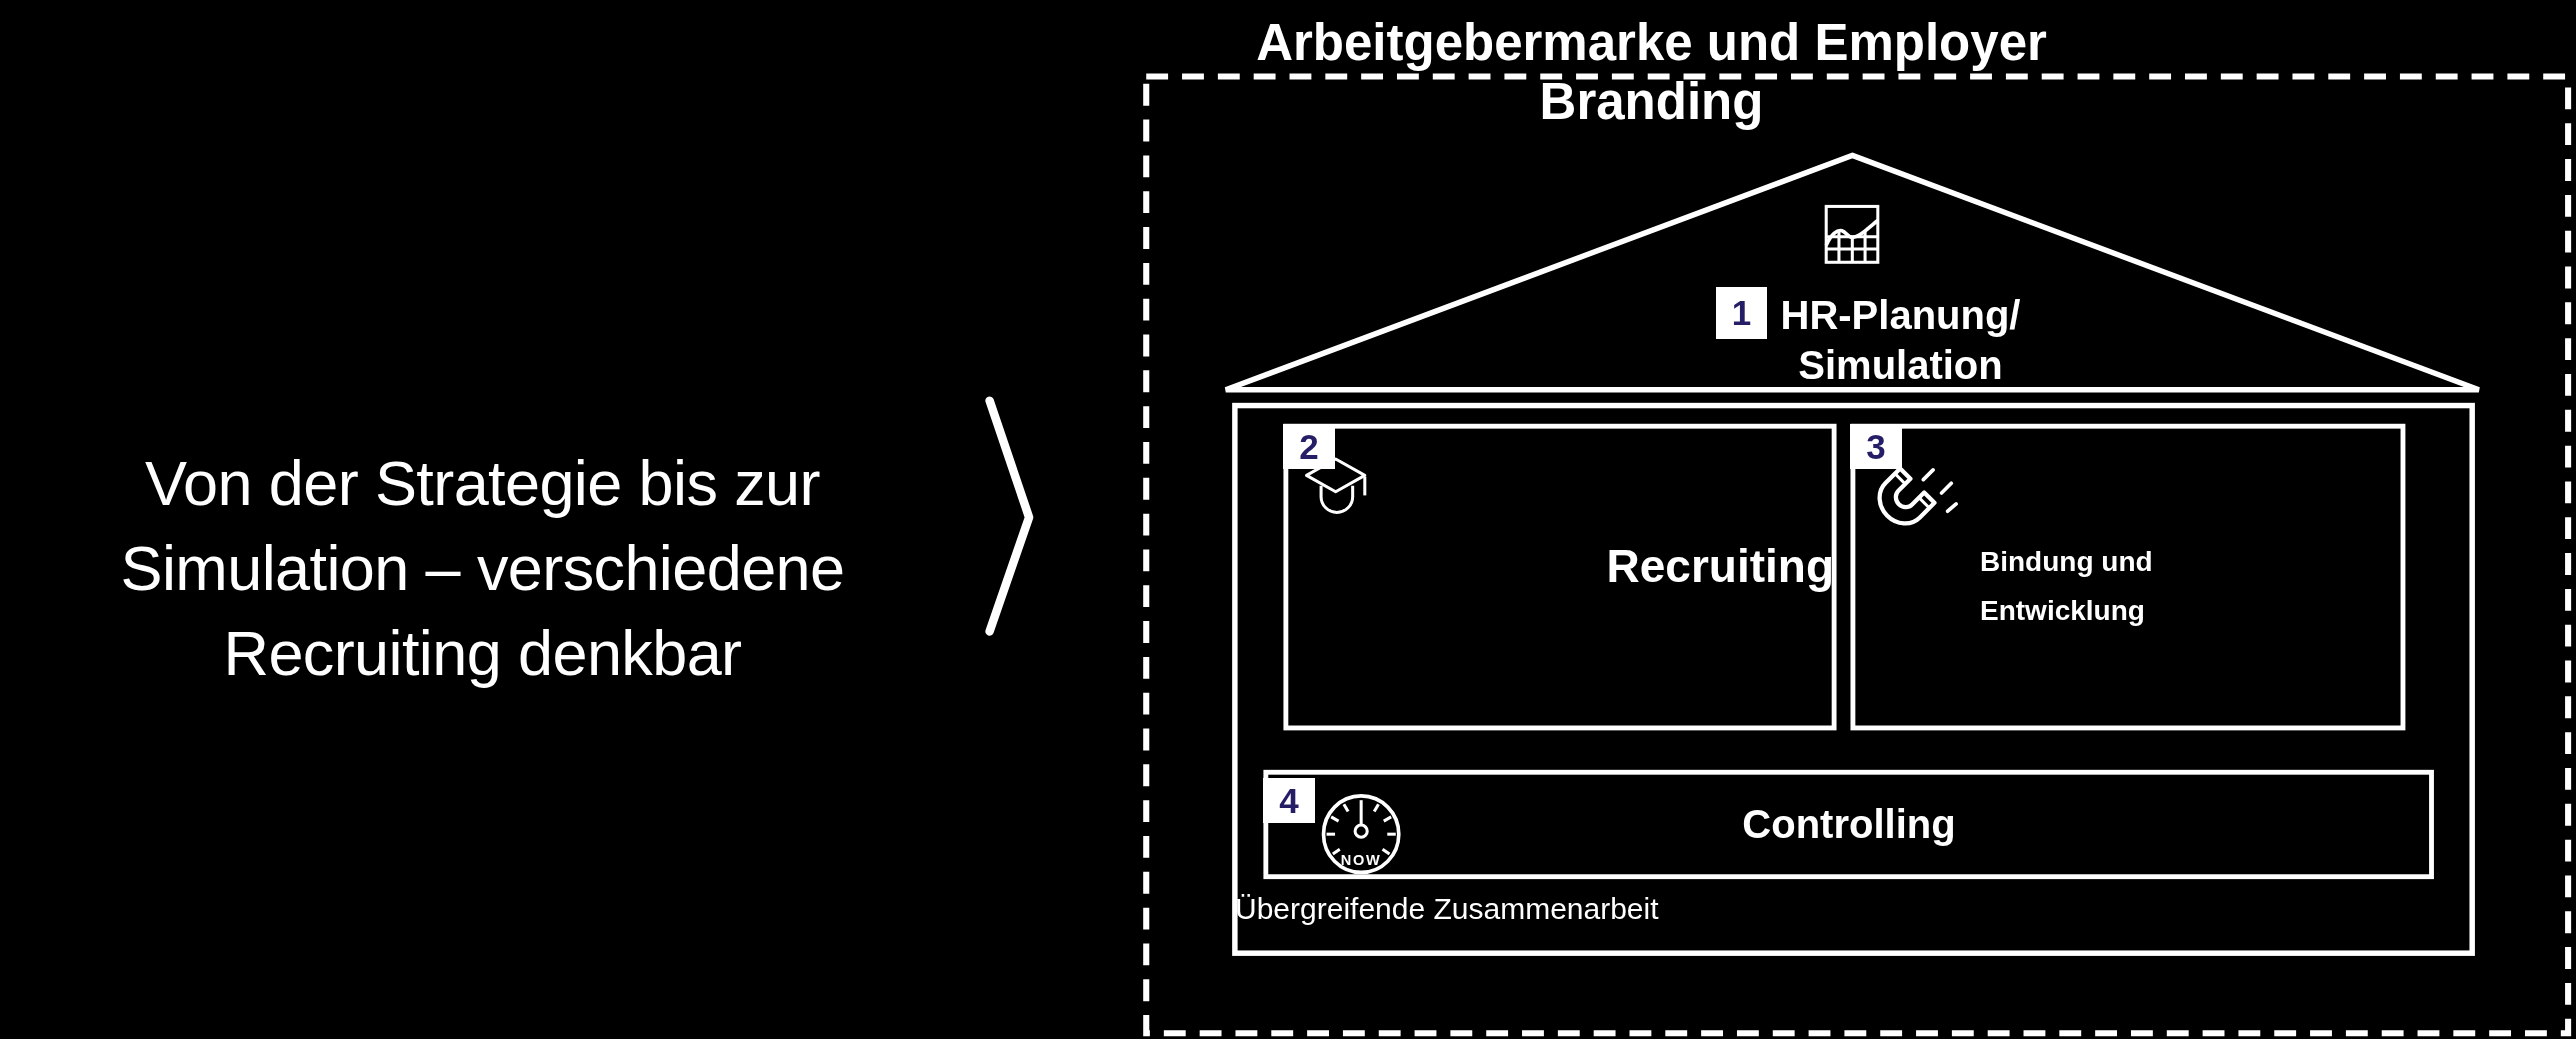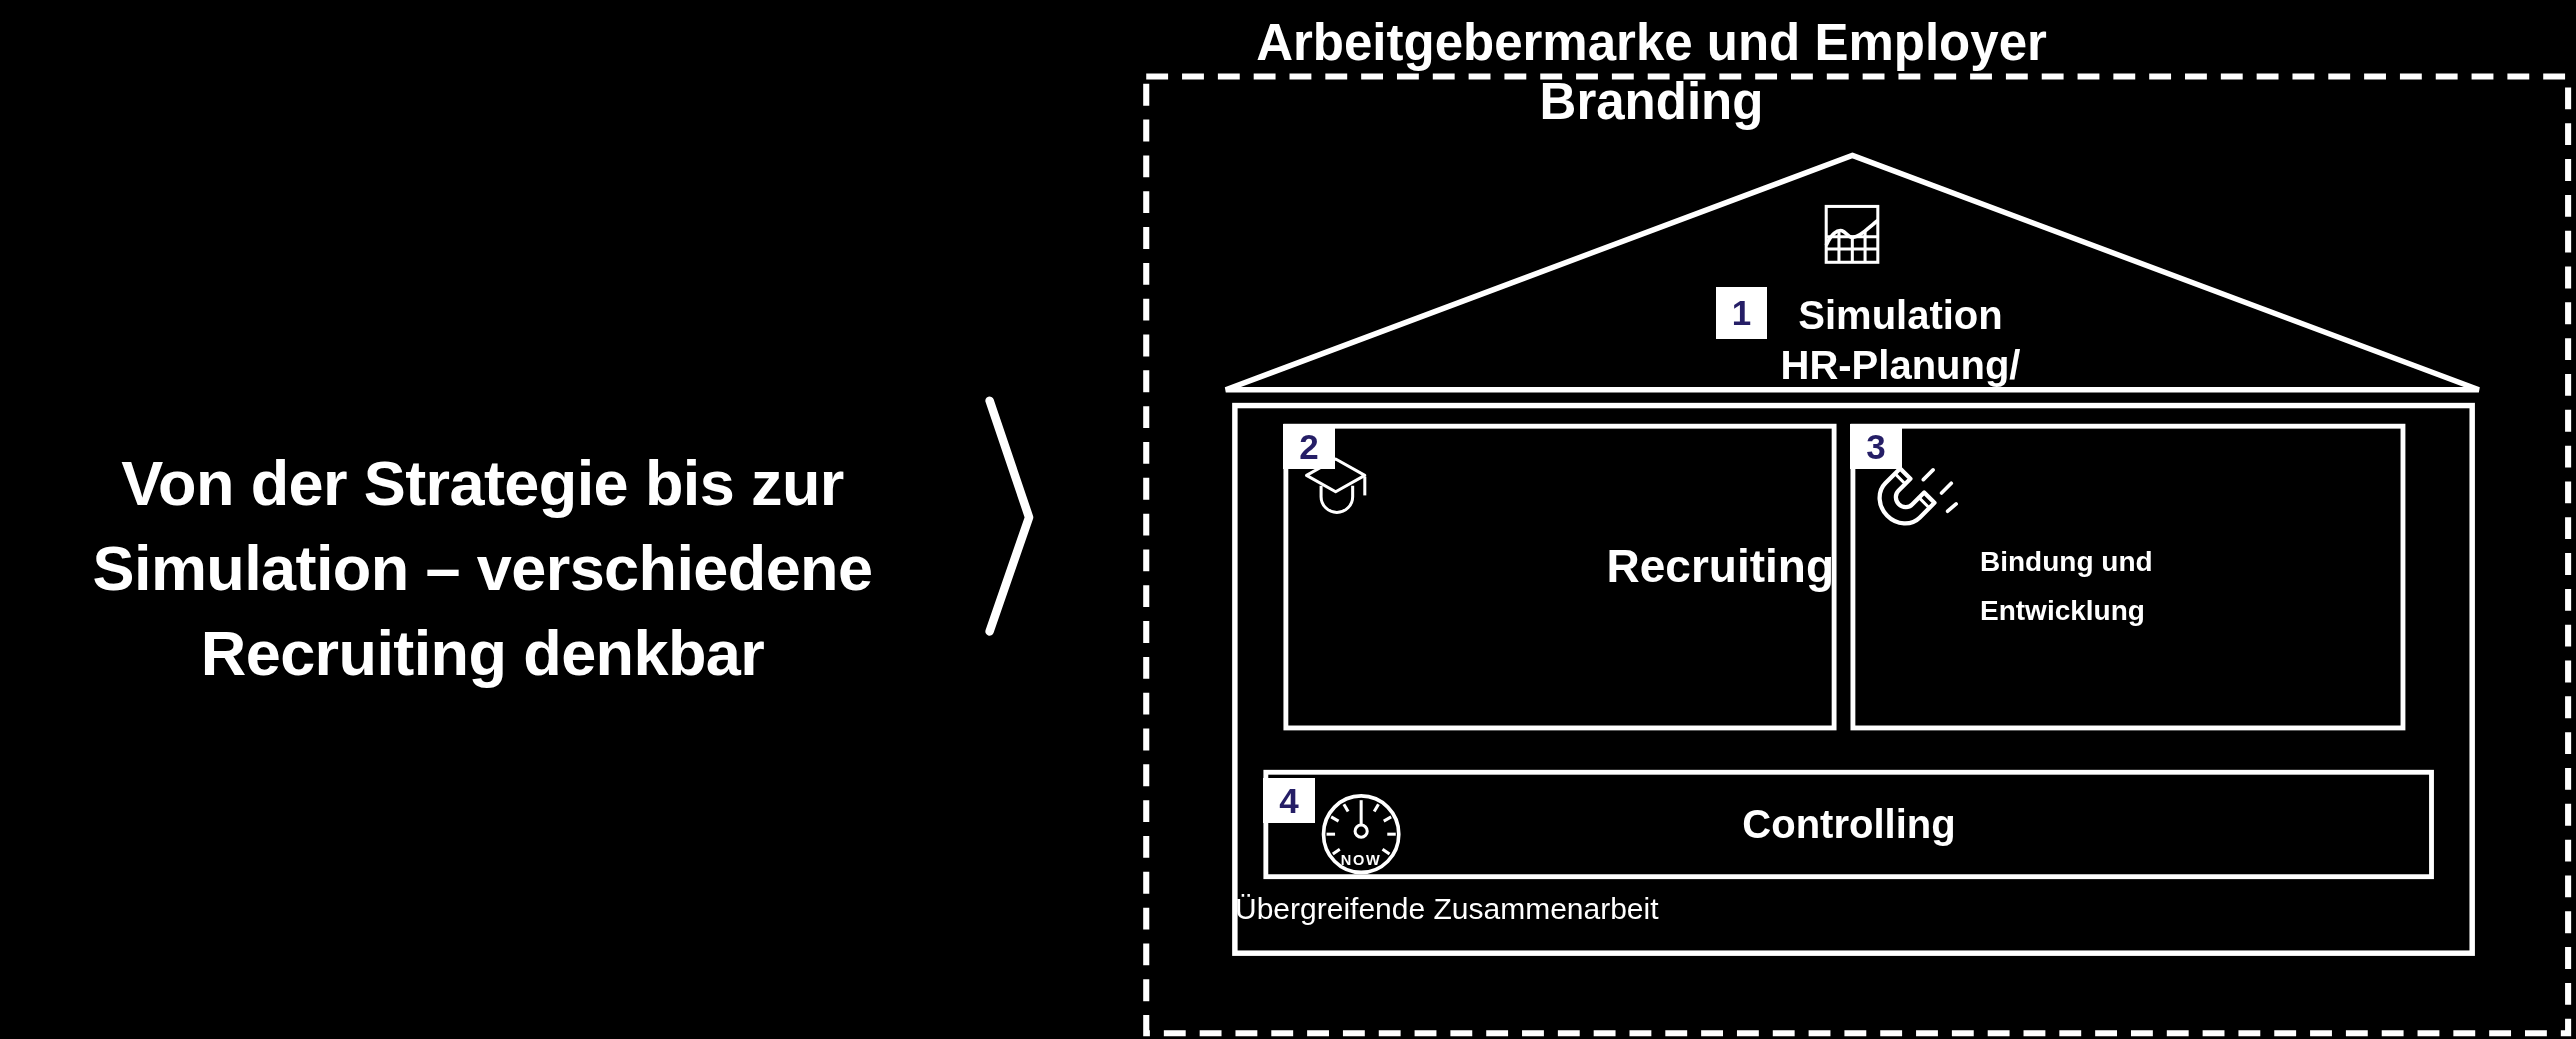--- a/index.html
+++ b/index.html
@@ -10,21 +10,21 @@
     font-family:"Liberation Sans",sans-serif;
     color:#fff;
     overflow:hidden;
   }
   .abs{position:absolute;}
   svg.art{position:absolute;left:0;top:0;width:2576px;height:1040px;}
 
   .headline{
     left:0;top:441px;width:965px;
     text-align:center;
-    font-size:63px;line-height:85px;font-weight:bold;
+    font-size:63px;line-height:85px;font-weight:normal;
     letter-spacing:-0.6px;
   }
   .frame-title{
     left:1196px;top:13.4px;width:911px;
     text-align:center;
     font-size:51px;font-weight:bold;
   }
   .badge{
     background:#fff;color:#251e66;
     display:flex;align-items:center;justify-content:center;
@@ -126,22 +126,22 @@
   </div>
 
   <div class="abs frame-title">Arbeitgebermarke und Employer Branding</div>
 
   <div class="abs badge badge-1">1</div>
   <div class="abs badge badge-2">2</div>
   <div class="abs badge badge-3">3</div>
   <div class="abs badge badge-4">4</div>
 
   <div class="abs roof-label">
+    <div>HR-Planung/</div>
     <div>Simulation</div>
-    <div>HR-Planung/</div>
   </div>
 
   <div class="abs room-recruiting-label">Recruiting</div>
 
   <div class="abs room-bindung-label">
     <div>Bindung und</div>
     <div>Entwicklung</div>
   </div>
 
   <div class="abs controlling-label">Controlling</div>

